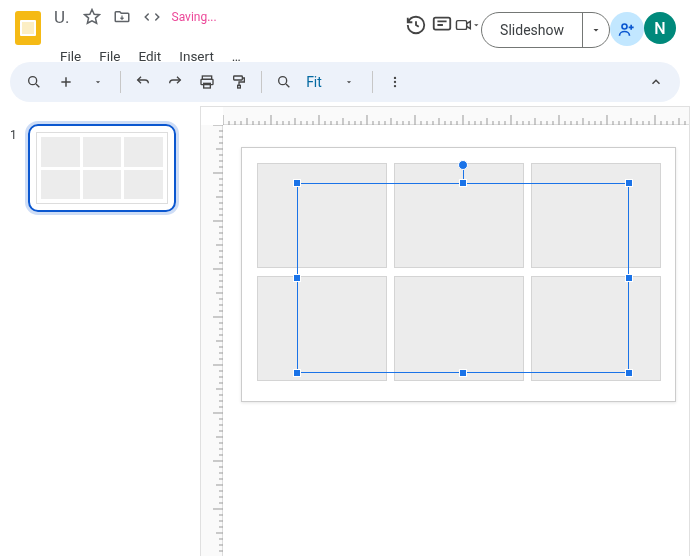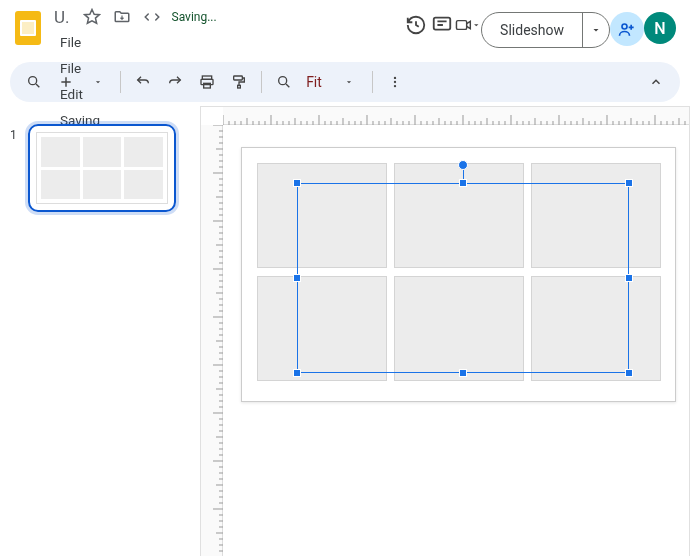--- a/index.html
+++ b/index.html
@@ -39,26 +39,25 @@
   .doc-title {
     font-size: 17px;
     color: #5f6368;
     padding: 0 2px;
   }
   .title-icon {
     width: 20px; height: 20px;
     display:flex; align-items:center; justify-content:center;
     color:#5f6368;
   }
-  .saving { font-size: 12px; color:#14532d; }
+  .saving { font-size: 12px; color:#ec4899; }
   .menu-row {
     display: flex;
     gap: 2px;
-    margin-top: 2px;
-    flex-direction: column;
+    margin-top: 16px;
   }
   .menu-item {
     padding: 4px 8px;
     font-size: 13.5px;
     color:#3c4043;
     border-radius:4px;
     cursor:pointer;
   }
   .header-right {
     display:flex;
@@ -119,21 +118,21 @@
   .tb-btn {
     min-width:28px; height:28px;
     display:flex; align-items:center; justify-content:center;
     color:#444; border-radius:4px;
     padding:0 4px;
   }
   .tb-sep {
     width:1px; height:22px; background:#c7c7c7; margin:0 4px;
   }
   .tb-chev { width:12px; }
-  .fit { font-size:14px; padding:0 6px 0 2px; color:#7f1d1d; }
+  .fit { font-size:14px; padding:0 6px 0 2px; color:#0369a1; }
   .toolbar-spacer { flex:1; }
   
   .workspace {
     display:flex;
     height: calc(556px - 56px - 46px);
     margin-top:4px;
   }
   .sidebar {
     width:200px;
     padding: 18px 10px;
@@ -264,21 +263,21 @@
         <svg width="18" height="18" viewBox="0 0 24 24" fill="none" stroke="#5f6368" stroke-width="2">
             <path d="M7 8l-4 4 4 4M17 8l4 4-4 4" stroke-linecap="round"></path>
           </svg>
       </span>
       <span class="saving">Saving...</span>
     </div>
     <div class="menu-row">
       <span class="menu-item">File</span>
       <span class="menu-item">File</span>
       <span class="menu-item">Edit</span>
-      <span class="menu-item">Saving</span>
+      <span class="menu-item">Insert</span>
       <span class="menu-item">…</span>
     </div>
   </div>
   <div class="header-right">
     <span class="hr-icon">
       <svg width="22" height="22" viewBox="0 0 24 24" fill="none" stroke="#444" stroke-width="2">
           <path d="M3 12a9 9 0 109-9 9 9 0 00-8.5 6M3 4v5h5"></path>
           <path d="M12 8v4l3 2"></path>
         </svg>
     </span>

